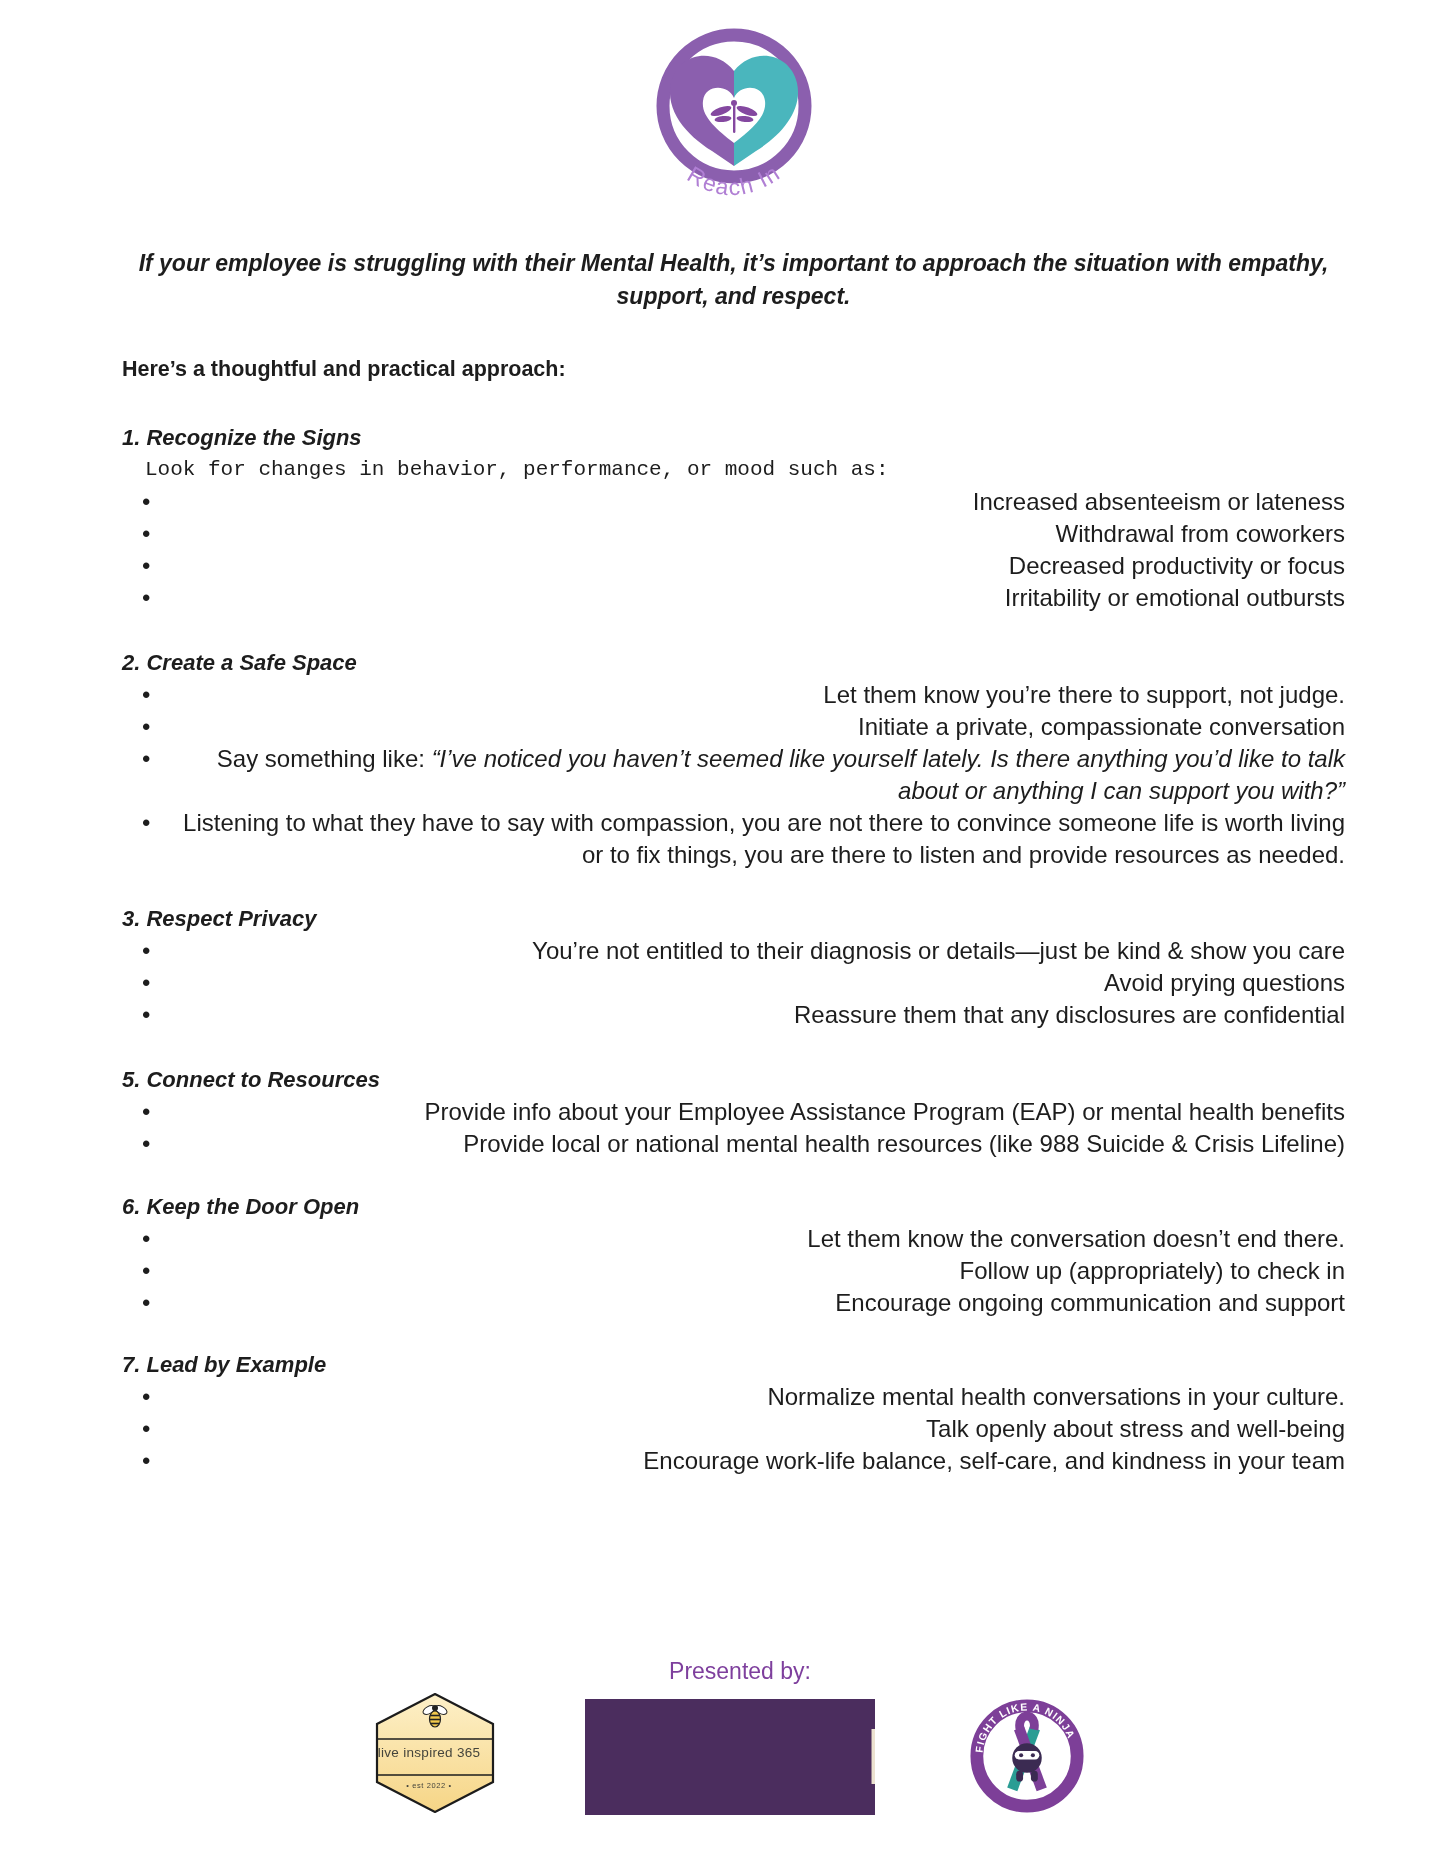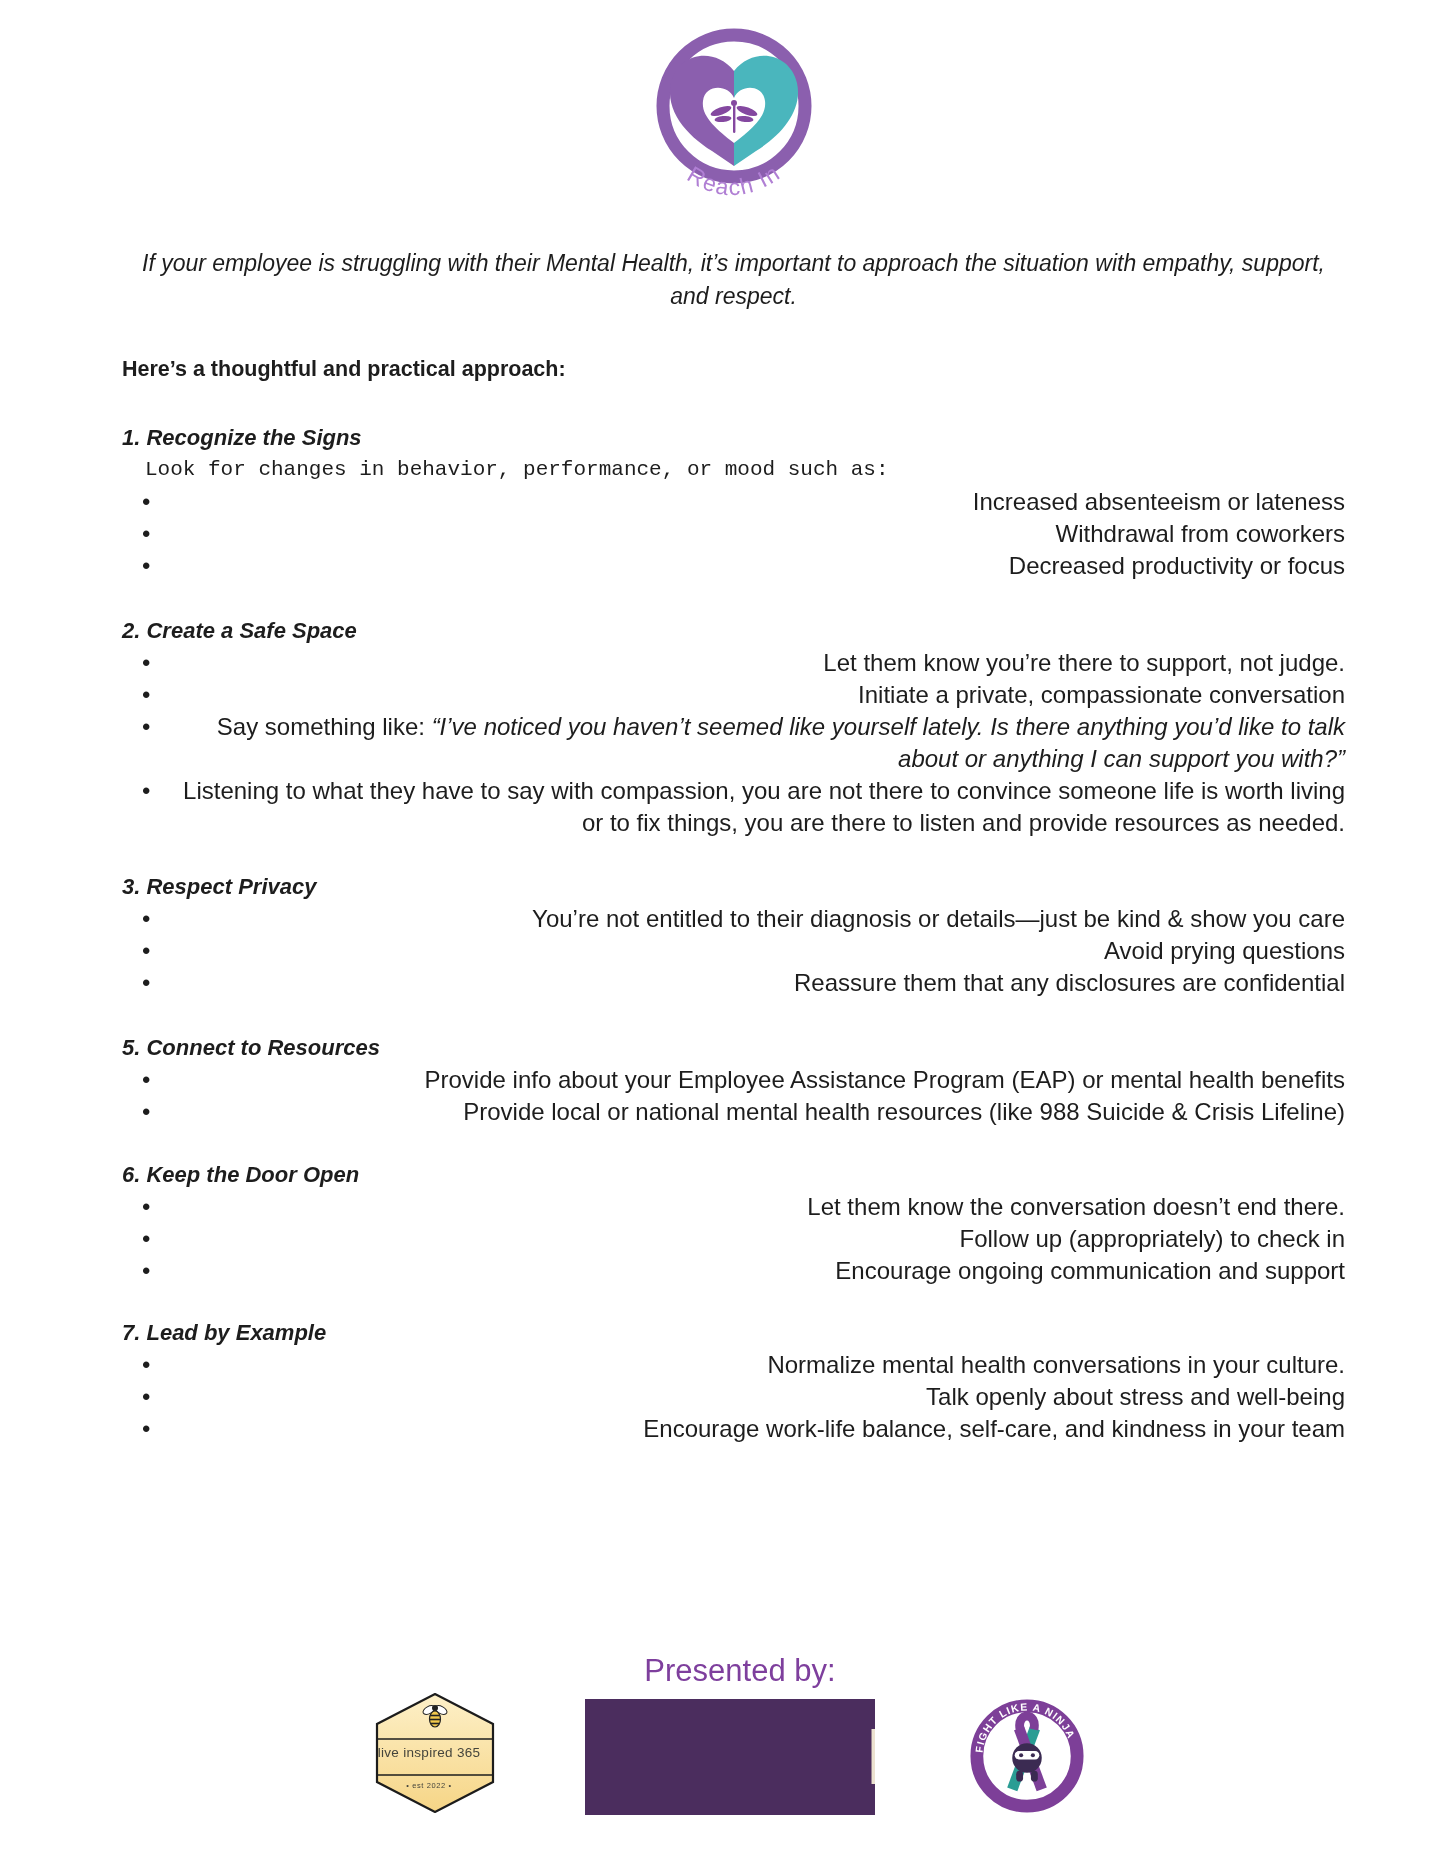--- a/index.html
+++ b/index.html
@@ -4,37 +4,37 @@
 <style>
   html,body{margin:0;padding:0;}
   body{
     width:1445px;height:1871px;background:#ffffff;position:relative;
     font-family:"Liberation Sans","DejaVu Sans",sans-serif;color:#1d1d1d;
     -webkit-font-smoothing:antialiased;
   }
   .page{padding:0 100px 0 122px;}
   .logo-wrap{display:flex;justify-content:center;padding-top:26px;}
   .intro{
-    font-weight:400;font-style:italic;font-size:23px;line-height:33px;
+    font-weight:700;font-style:italic;font-size:23px;line-height:33px;
     text-align:center;max-width:1250px;margin:36px auto 0;
   }
   .approach{font-weight:700;font-size:21.5px;line-height:32px;margin:40px 0 0;}
   section h2.sec-title{font-size:22px;font-style:italic;font-weight:700;margin:0;line-height:32px;}
   .sec-intro{margin:0;padding-left:23px;line-height:32px;font-size:21px;font-family:Liberation Mono, monospace;}
   ul.bullets{list-style:none;margin:0;padding:0 0 0 18px;font-size:24px;text-align:right;}
   ul.bullets li{position:relative;padding-left:22px;line-height:32px;}
   ul.bullets li::before{content:"\2022";position:absolute;left:2px;top:0;}
   .quote{font-style:italic;}
   .s1{margin-top:37px}.s2{margin-top:33px}.s3{margin-top:32px}.s4{margin-top:29px}
   .s5{margin-top:33px}.s6{margin-top:31px}.s7{margin-top:30px}
 
   
   .presented{
     position:absolute;left:740px;top:1657px;transform:translateX(-50%);
-    font-size:31px;line-height:28px;color:var(--presented-purple,#7e3f9d);white-space:nowrap;
+    font-size:23px;line-height:28px;color:var(--presented-purple,#7e3f9d);white-space:nowrap;
   }
   .logo-bee{position:absolute;left:375px;top:1693px;width:108px;height:120px;}
   .logo-bee .bee-label{
     position:absolute;left:0;top:52px;width:100%;text-align:center;
     font-size:13.5px;letter-spacing:.3px;color:#45453c;white-space:nowrap;
   }
   .logo-bee .bee-est{
     position:absolute;left:0;top:88px;width:100%;text-align:center;
     font-size:7.5px;letter-spacing:.6px;color:#45453c;
   }
@@ -83,20 +83,21 @@
 
   <p class="approach">Here’s a thoughtful and practical approach:</p>
 
   <section class="s1">
     <h2 class="sec-title">1. Recognize the Signs</h2>
     <p class="sec-intro">Look for changes in behavior, performance, or mood such as:</p>
     <ul class="bullets">
       <li>Increased absenteeism or lateness</li>
       <li>Withdrawal from coworkers</li>
       <li>Decreased productivity or focus</li>
+      <li>Irritability or emotional outbursts</li>
     </ul>
   </section>
 
   <section class="s2">
     <h2 class="sec-title">2. Create a Safe Space</h2>
     <ul class="bullets">
       <li>Let them know you’re there to support, not judge.</li>
       <li>Initiate a private, compassionate conversation</li>
       <li><span>Say something like: </span><span class="quote">“I’ve noticed you haven’t seemed like yourself lately. Is there anything you’d like to talk about or anything I can support you with?”</span></li>
       <li>Listening to what they have to say with compassion, you are not there to convince someone life is worth living or to fix things, you are there to listen and provide resources as needed.</li>

